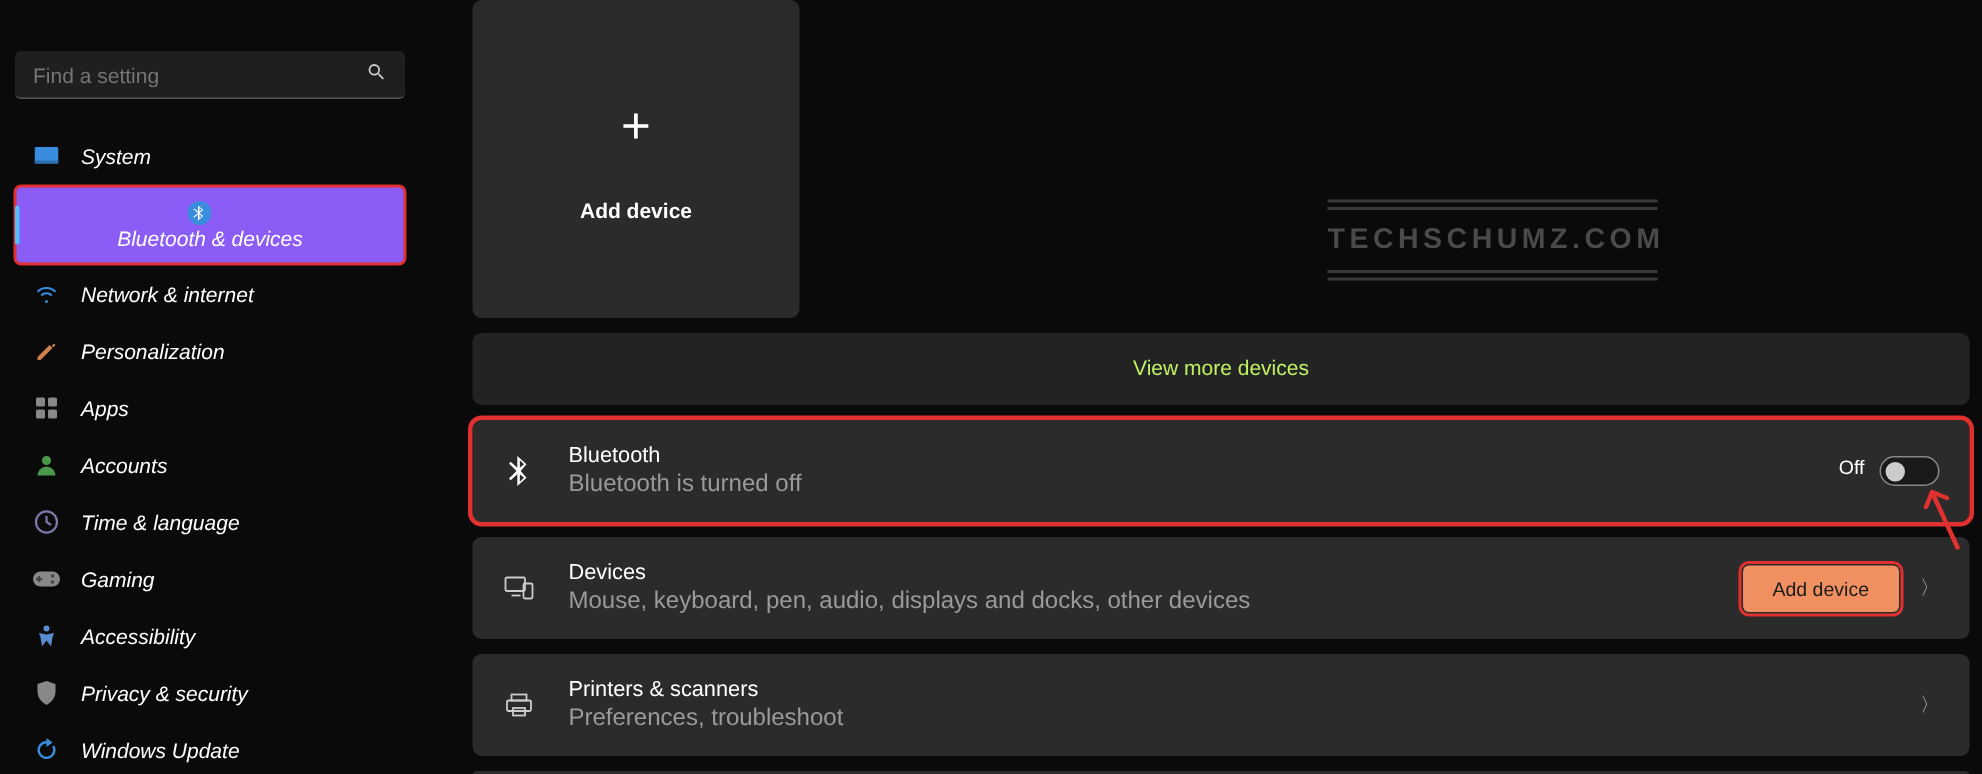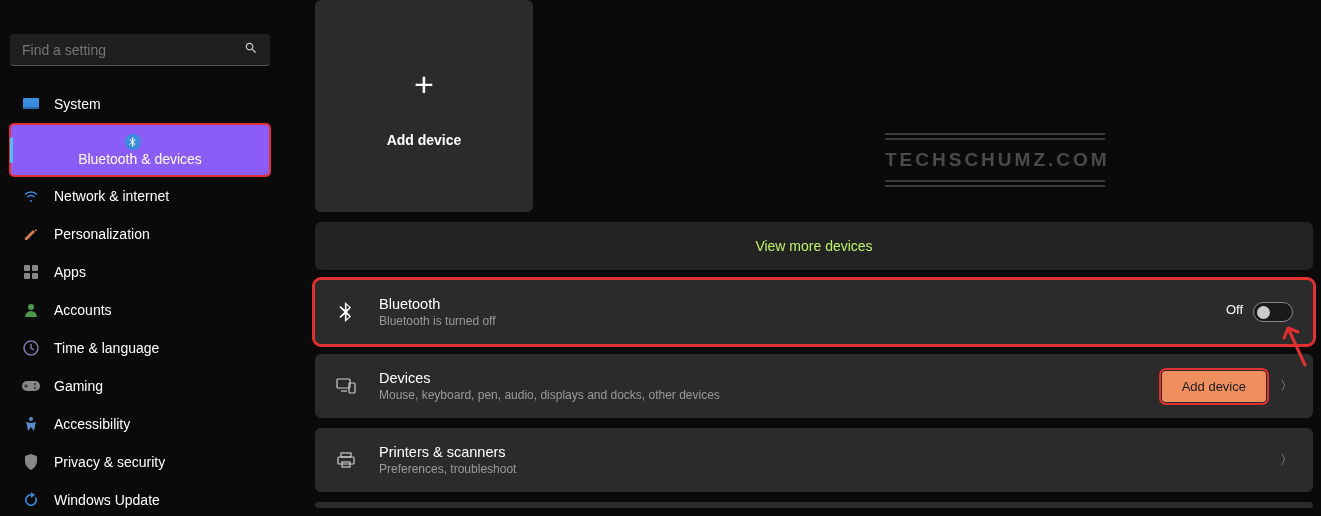--- a/index.html
+++ b/index.html
@@ -4,21 +4,21 @@
   <style>
     * { margin: 0; padding: 0; box-sizing: border-box; font-family: 'Segoe UI', sans-serif; }
     body { background: #0a0a0a; color: #ffffff; width: 1321px; height: 516px; overflow: hidden; display: flex; }
     
     .sidebar { width: 280px; padding: 34px 10px; }
     .search-box { display: flex; align-items: center; background: #1f1f1f; border-radius: 4px; padding: 7px 12px; margin-bottom: 20px; border-bottom: 1px solid #555; }
     .search-box input { flex: 1; background: transparent; border: none; color: #ccc; font-size: 14px; outline: none; }
     .search-icon { color: #ccc; font-size: 14px; }
     
     .nav-list { list-style: none; }
-    .nav-item { display: flex; align-items: center; padding: 9px 12px; margin: 2px 0; border-radius: 4px; cursor: pointer; font-size: 14px; }
+    .nav-item { display: flex; align-items: center; padding: 9px 12px; margin: 2px 0; border-radius: 4px; cursor: pointer; font-size: 14px; font-style: italic; }
     .nav-item.active { background: #8b5cf6; position: relative; flex-direction: column; }
     .nav-item.active::before { content: ''; position: absolute; left: 0; top: 25%; height: 50%; width: 3px; background: #4cc2ff; border-radius: 2px; }
     .nav-item .icon-wrap { width: 18px; height: 18px; margin-right: 14px; display: flex; align-items: center; justify-content: center; }
     
     .highlight-red { outline: 2px solid #e03030; outline-offset: -1px; }
     .highlight-red-thick { outline: 3px solid #e03030; }
     
     .main { flex: 1; padding: 0 8px 0 35px; overflow-y: auto; }
     
     .add-device-card { width: 218px; height: 212px; background: #2b2b2b; border-radius: 6px; display: flex; flex-direction: column; align-items: center; justify-content: center; cursor: pointer; }
@@ -29,21 +29,21 @@
     .watermark-line { border-top: 2px solid #3a3a3a; width: 220px; margin: 3px 0; }
     .watermark-text { color: #4a4a4a; font-size: 19px; font-weight: 700; letter-spacing: 3px; padding: 6px 0; text-align: center; }
     
     .view-more-row { background: #232323; border-radius: 6px; padding: 15px; text-align: center; margin-top: 10px; cursor: pointer; }
     .view-more-row span { color: #bef264; font-size: 14px; }
     
     .setting-row { background: #2b2b2b; border-radius: 6px; padding: 16px 20px; margin-top: 10px; display: flex; align-items: center; cursor: pointer; }
     .setting-row .row-icon { width: 22px; margin-right: 22px; display: flex; align-items: center; justify-content: center; }
     .setting-row .row-text { flex: 1; }
     .setting-row .row-title { font-size: 14.5px; }
-    .setting-row .row-desc { font-size: 12px; color: #9a9a9a; margin-top: 2px; }
+    .setting-row .row-desc { font-size: 16px; color: #9a9a9a; margin-top: 2px; }
     .setting-row .chevron { color: #aaa; font-size: 13px; margin-left: 14px; }
     
     .toggle-group { display: flex; gap: 10px; }
     .toggle-label { font-size: 13px; }
     .toggle { width: 40px; height: 20px; background: #1a1a1a; border: 1px solid #888; border-radius: 10px; position: relative; cursor: pointer; }
     .toggle::after { content: ''; position: absolute; left: 3px; top: 2.5px; width: 13px; height: 13px; background: #ccc; border-radius: 50%; }
     
     .add-btn { background: #f09060; color: #1a1a1a; border: none; padding: 8px 20px; border-radius: 4px; font-size: 13px; cursor: pointer; outline: 2px solid #e03030; outline-offset: 1px; }
     
     .arrow-annotation { position: absolute; left: 1280px; top: 320px; }

